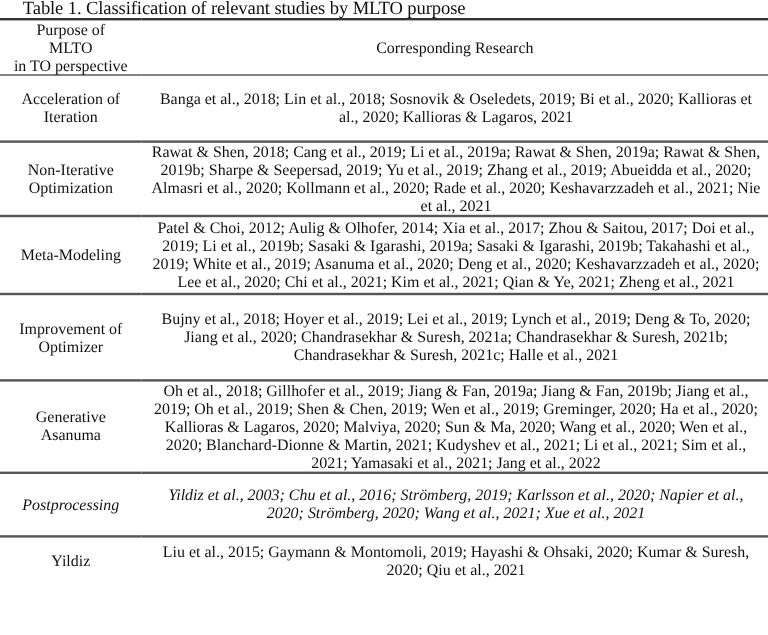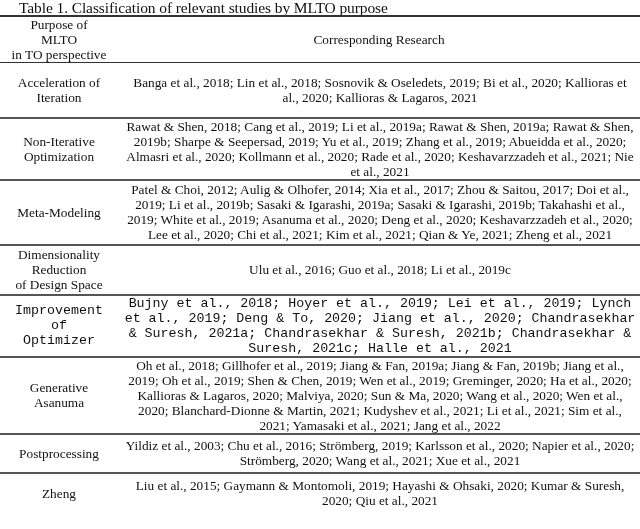--- a/index.html
+++ b/index.html
@@ -28,23 +28,23 @@
     th.purpose { padding: 0; }
     tbody tr { border-bottom: 2px solid #555; }
     tbody tr:last-child { border-bottom: none; }
     td.purpose { padding: 0 15px; }
     td.research { padding: 0 4px 0 6px; }
     .r-h { height: 44px; margin-left: 18px; }
     .r1 { height: 55px; }
     .r2 { height: 59px; }
     .r3 { height: 65px; }
     .r4 { height: 50px; }
-    .r5 { height: 55px; font-family: Liberation Mono, monospace; }
+    .r5 { height: 72px; }
     .r6 { height: 75px; }
-    .r7 { height: 39px; }
+    .r7 { height: 53px; font-style: italic; }
     .r8 { height: 40px; }
   </style>
 </head>
 <body>
 
 <div class="caption">Table 1. Classification of relevant studies by MLTO purpose</div>
 
 <table>
   <colgroup>
       <col class="c1">
@@ -66,38 +66,30 @@
       <td class="research">Banga et al., 2018; Lin et al., 2018; Sosnovik &amp; Oseledets, 2019; Bi et al., 2020; Kallioras et al., 2020; Kallioras &amp; Lagaros, 2021</td>
     </tr>
     <tr class="r2">
       <td class="purpose">Non-Iterative Optimization</td>
       <td class="research">Rawat &amp; Shen, 2018; Cang et al., 2019; Li et al., 2019a; Rawat &amp; Shen, 2019a; Rawat &amp; Shen, 2019b; Sharpe &amp; Seepersad, 2019; Yu et al., 2019; Zhang et al., 2019; Abueidda et al., 2020; Almasri et al., 2020; Kollmann et al., 2020; Rade et al., 2020; Keshavarzzadeh et al., 2021; Nie et al., 2021</td>
     </tr>
     <tr class="r3">
       <td class="purpose">Meta-Modeling</td>
       <td class="research">Patel &amp; Choi, 2012; Aulig &amp; Olhofer, 2014; Xia et al., 2017; Zhou &amp; Saitou, 2017; Doi et al., 2019; Li et al., 2019b; Sasaki &amp; Igarashi, 2019a; Sasaki &amp; Igarashi, 2019b; Takahashi et al., 2019; White et al., 2019; Asanuma et al., 2020; Deng et al., 2020; Keshavarzzadeh et al., 2020; Lee et al., 2020; Chi et al., 2021; Kim et al., 2021; Qian &amp; Ye, 2021; Zheng et al., 2021</td>
     </tr>
-    <tr class="r4">
-      <td class="purpose">
-        <div>Dimensionality</div>
-        <div>Reduction</div>
-        <div>of Design Space</div>
-      </td>
-      <td class="research">Ulu et al., 2016; Guo et al., 2018; Li et al., 2019c</td>
-    </tr>
     <tr class="r5">
       <td class="purpose">Improvement of Optimizer</td>
       <td class="research">Bujny et al., 2018; Hoyer et al., 2019; Lei et al., 2019; Lynch et al., 2019; Deng &amp; To, 2020; Jiang et al., 2020; Chandrasekhar &amp; Suresh, 2021a; Chandrasekhar &amp; Suresh, 2021b; Chandrasekhar &amp; Suresh, 2021c; Halle et al., 2021</td>
     </tr>
     <tr class="r6">
       <td class="purpose">Generative Asanuma</td>
       <td class="research">Oh et al., 2018; Gillhofer et al., 2019; Jiang &amp; Fan, 2019a; Jiang &amp; Fan, 2019b; Jiang et al., 2019; Oh et al., 2019; Shen &amp; Chen, 2019; Wen et al., 2019; Greminger, 2020; Ha et al., 2020; Kallioras &amp; Lagaros, 2020; Malviya, 2020; Sun &amp; Ma, 2020; Wang et al., 2020; Wen et al., 2020; Blanchard-Dionne &amp; Martin, 2021; Kudyshev et al., 2021; Li et al., 2021; Sim et al., 2021; Yamasaki et al., 2021; Jang et al., 2022</td>
     </tr>
     <tr class="r7">
       <td class="purpose">Postprocessing</td>
       <td class="research">Yildiz et al., 2003; Chu et al., 2016; Strömberg, 2019; Karlsson et al., 2020; Napier et al., 2020; Strömberg, 2020; Wang et al., 2021; Xue et al., 2021</td>
     </tr>
     <tr class="r8">
-      <td class="purpose">Zheng</td>
+      <td class="purpose">Yildiz</td>
       <td class="research">Liu et al., 2015; Gaymann &amp; Montomoli, 2019; Hayashi &amp; Ohsaki, 2020; Kumar &amp; Suresh, 2020; Qiu et al., 2021</td>
     </tr>
   </tbody>
 </table>
 
 </body></html>

